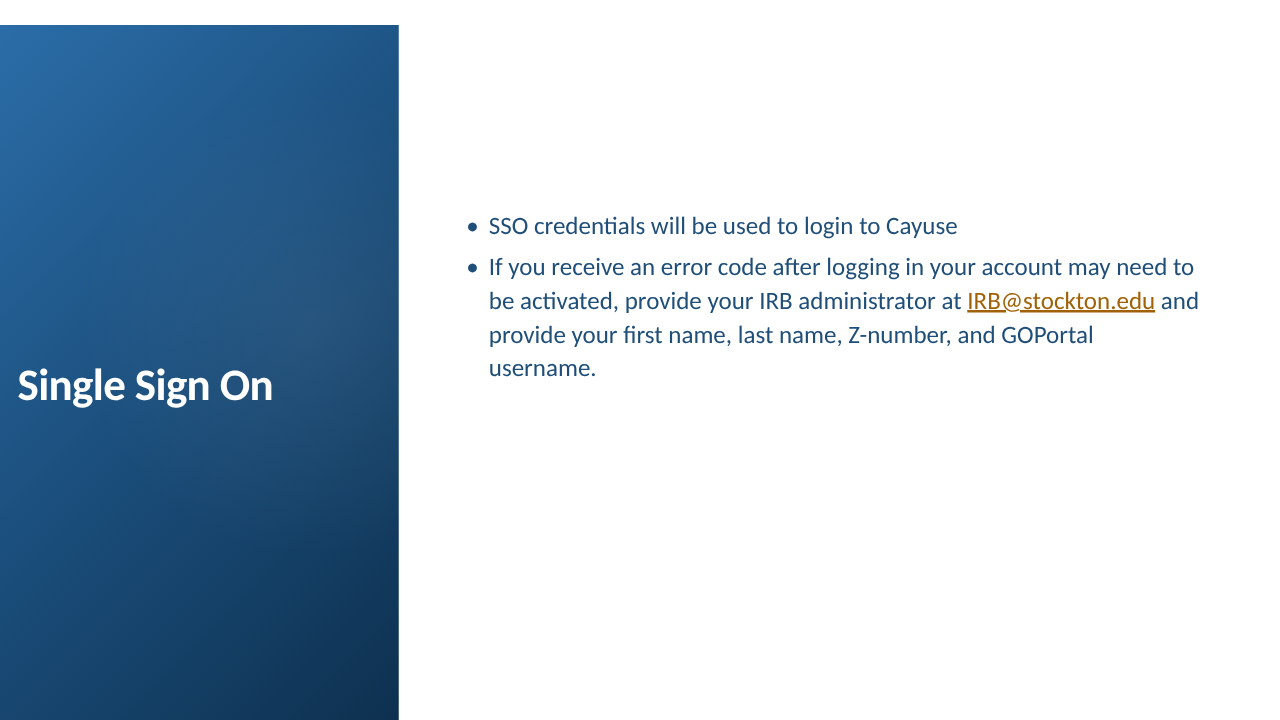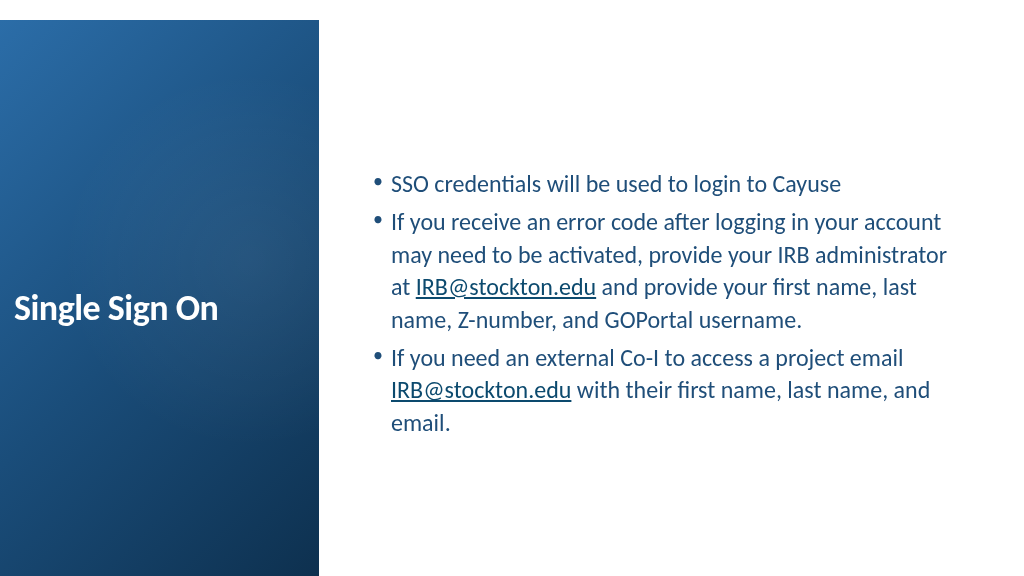--- a/index.html
+++ b/index.html
@@ -43,53 +43,50 @@
       letter-spacing: -0.5px;
     }
     .right-panel {
       flex: 1;
       background: #ffffff;
       padding: 168px 60px 40px 50px;
     }
     .bullet-list {
       list-style: none;
       color: #1f4e79;
-      font-size: 24px;
+      font-size: 20px;
       line-height: 1.35;
     }
     .bullet-list li {
       position: relative;
       padding-left: 22px;
       margin-bottom: 6px;
     }
     .bullet-list li::before {
       content: "•";
       position: absolute;
       left: 4px;
       top: 0;
       color: #1f4e79;
       font-size: 20px;
     }
     .email-link {
-      color: #0c4a6e;
+      color: #a16207;
       text-decoration: underline;
     }
   </style>
 </head>
 <body>
 
 <div class="left-panel">
   <h1 class="slide-title">Single Sign On</h1>
 </div>
 
 <div class="right-panel">
   <ul class="bullet-list">
     <li>
       <span>SSO credentials will be used to login to Cayuse</span>
     </li>
     <li>
       <span>If you receive an error code after logging in your account may need to be activated, provide your IRB administrator at </span><a class="email-link">IRB@stockton.edu</a><span> and provide your first name, last name, Z-number, and GOPortal username.</span>
     </li>
-    <li>
-      <span>If you need an external Co-I to access a project email </span><a class="email-link">IRB@stockton.edu</a><span> with their first name, last name, and email.</span>
-    </li>
   </ul>
 </div>
 
 </body></html>

